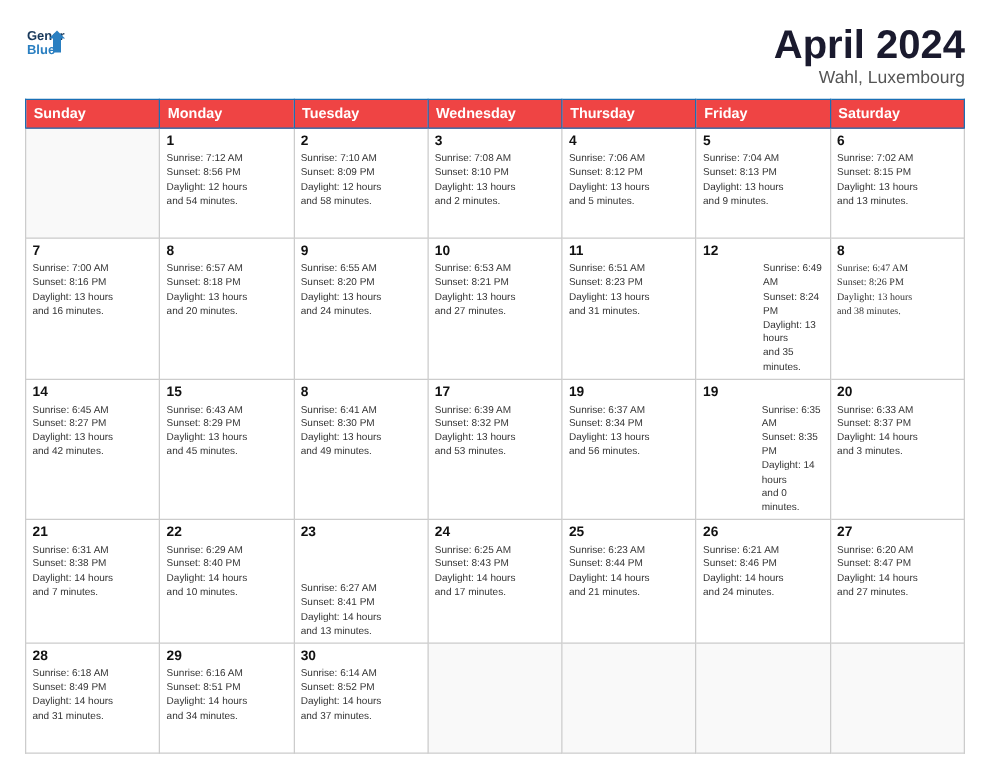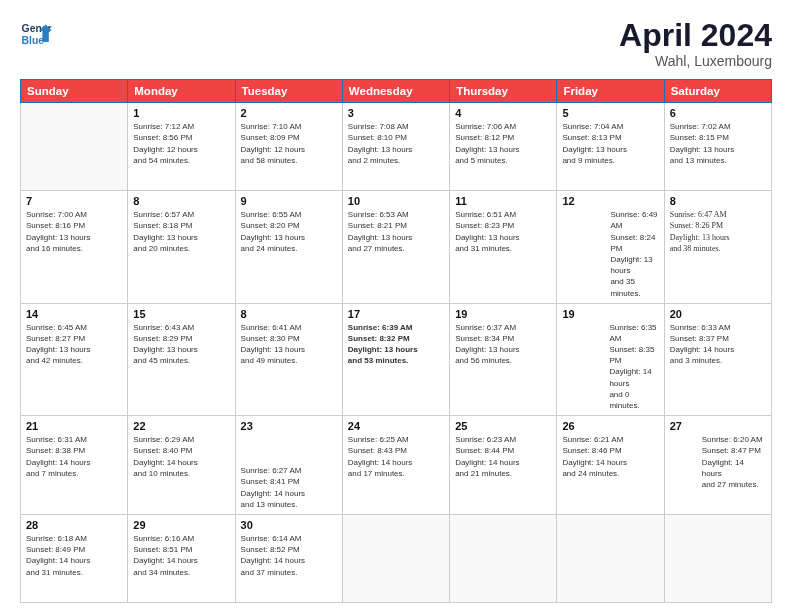--- a/index.html
+++ b/index.html
@@ -228,21 +228,21 @@
           </td>
           <td>
             <span class="day-num">8</span>
             <div class="day-info" style="white-space: pre-line;">Sunrise: 6:41 AM
 Sunset: 8:30 PM
 Daylight: 13 hours
 and 49 minutes.</div>
           </td>
           <td>
             <span class="day-num">17</span>
-            <div class="day-info" style="white-space: pre-line; font-weight: bold;">Sunrise: 6:39 AM
+            <div class="day-info" style="white-space: pre-line;">Sunrise: 6:39 AM
 Sunset: 8:32 PM
 Daylight: 13 hours
 and 53 minutes.</div>
           </td>
           <td>
             <span class="day-num">19</span>
             <div class="day-info" style="white-space: pre-line;">Sunrise: 6:37 AM
 Sunset: 8:34 PM
 Daylight: 13 hours
 and 56 minutes.</div>
@@ -300,21 +300,21 @@
           </td>
           <td>
             <span class="day-num">26</span>
             <div class="day-info" style="white-space: pre-line;">Sunrise: 6:21 AM
 Sunset: 8:46 PM
 Daylight: 14 hours
 and 24 minutes.</div>
           </td>
           <td>
             <span class="day-num">27</span>
-            <div class="day-info" style="white-space: pre-line; margin-left: 32px;">Sunrise: 6:20 AM
+            <div class="day-info" style="white-space: pre-line;">Sunrise: 6:20 AM
 Sunset: 8:47 PM
 Daylight: 14 hours
 and 27 minutes.</div>
           </td>
         </tr>
         <tr>
           <td>
             <span class="day-num">28</span>
             <div class="day-info" style="white-space: pre-line;">Sunrise: 6:18 AM
 Sunset: 8:49 PM

